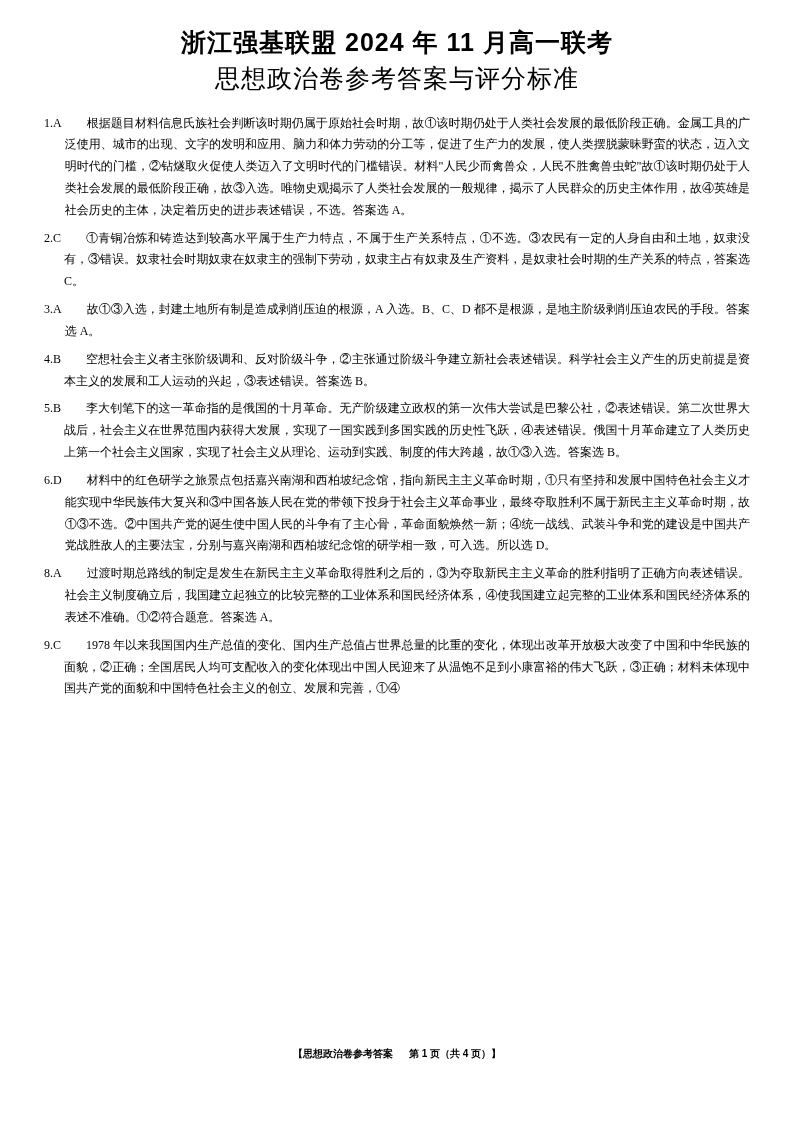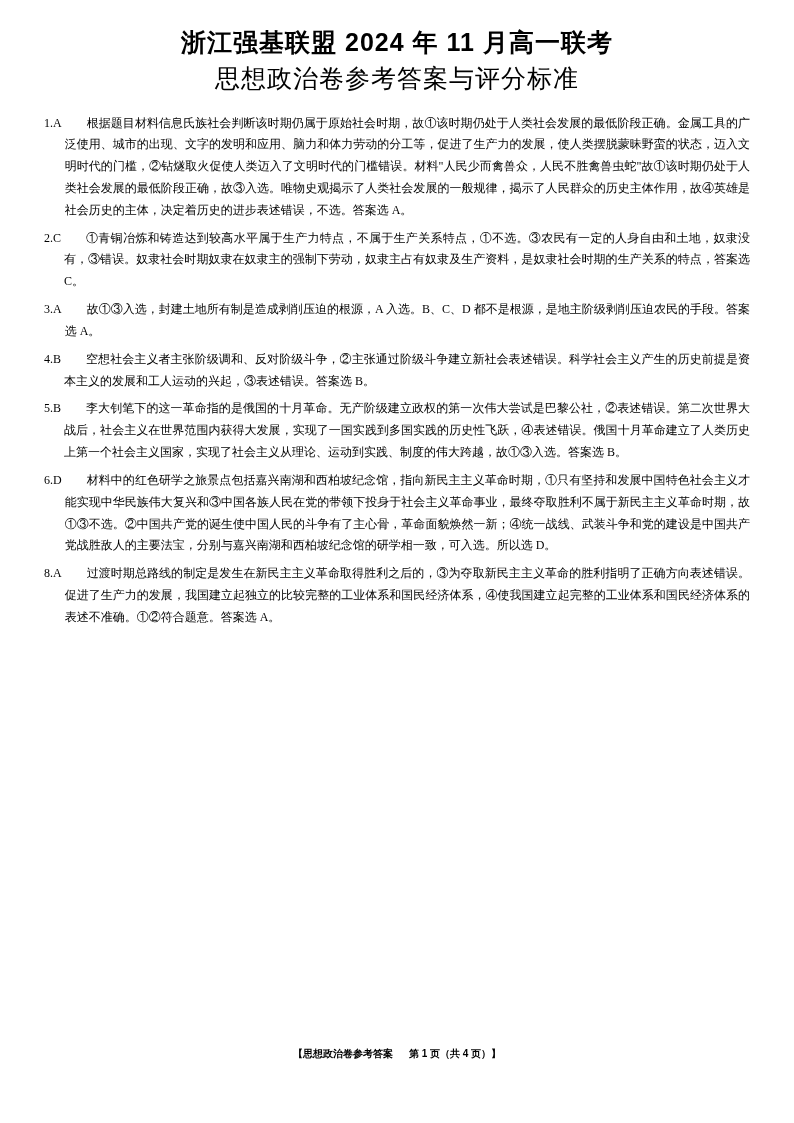--- a/index.html
+++ b/index.html
@@ -116,23 +116,27 @@
     </div>
 
     <div class="qitem">
       <span class="qnum"><span>6.</span><span>D</span></span>
       <span class="qtext">材料中的红色研学之旅景点包括嘉兴南湖和西柏坡纪念馆，指向新民主主义革命时期，①只有坚持和发展中国特色社会主义才能实现中华民族伟大复兴和③中国各族人民在党的带领下投身于社会主义革命事业，最终夺取胜利不属于新民主主义革命时期，故①③不选。②中国共产党的诞生使中国人民的斗争有了主心骨，革命面貌焕然一新；④统一战线、武装斗争和党的建设是中国共产党战胜敌人的主要法宝，分别与嘉兴南湖和西柏坡纪念馆的研学相一致，可入选。所以选 D。</span>
     </div>
 
 
     <div class="qitem">
       <span class="qnum"><span>8.</span><span>A</span></span>
-      <span class="qtext">过渡时期总路线的制定是发生在新民主主义革命取得胜利之后的，③为夺取新民主主义革命的胜利指明了正确方向表述错误。促进了生产力的发展，我国建立起独立的比较完整的工业体系和国民经济体系，④使我国建立起完整的工业体系和国民经济体系的表述不准确。①②符合题意。答案选 A。</span>
+      <span class="qtext">过渡时期总路线的制定是发生在新民主主义革命取得胜利之后的，③为夺取新民主主义革命的胜利指明了正确方向表述错误。社会主义制度确立后，我国建立起独立的比较完整的工业体系和国民经济体系，④使我国建立起完整的工业体系和国民经济体系的表述不准确。①②符合题意。答案选 A。</span>
     </div>
 
+    <div class="qitem">
+      <span class="qnum"><span>9.</span><span>C</span></span>
+      <span class="qtext">1978 年以来我国国内生产总值的变化、国内生产总值占世界总量的比重的变化，体现出改革开放极大改变了中国和中华民族的面貌，②正确；全国居民人均可支配收入的变化体现出中国人民迎来了从温饱不足到小康富裕的伟大飞跃，③正确；材料未体现中国共产党的面貌和中国特色社会主义的创立、发展和完善，①④</span>
+    </div>
 
   </div>
 
   <div class="footer">
     <span>【思想政治卷参考答案</span><span class="sep"></span><span>第 1 页（共 4 页）】</span>
   </div>
 
 </div>
 
 </body></html>

